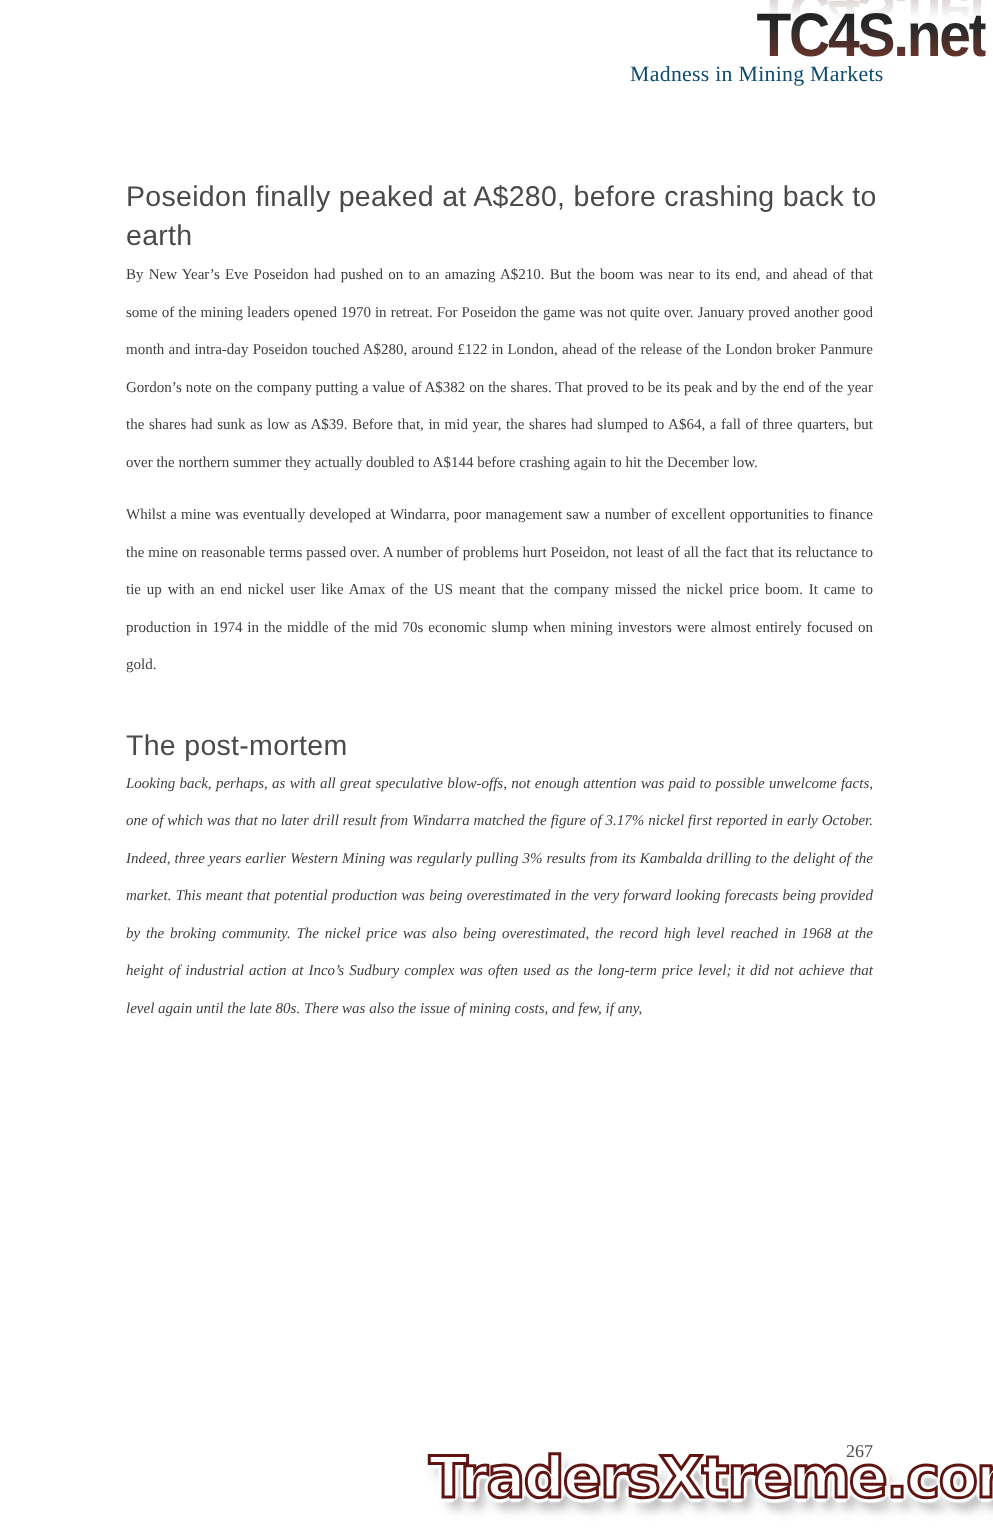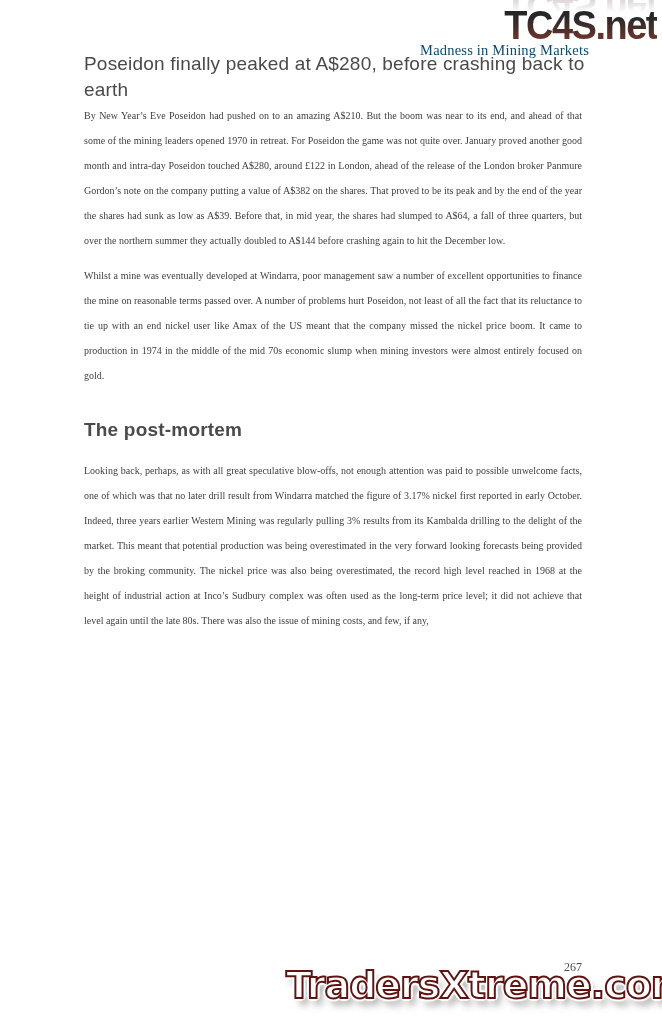--- a/index.html
+++ b/index.html
@@ -40,30 +40,30 @@
     font-size:14.5px;color:#0c4a6e;letter-spacing:.2px;
     z-index:3;white-space:nowrap;
   }
 
   
   .content{position:absolute;left:84px;top:0;width:498px;}
   .h{
     font-family:"Liberation Sans",sans-serif;
     font-weight:400;color:#4a4a4a;letter-spacing:.2px;
   }
-  h1.h{margin:51px 0 0 0;font-size:19px;line-height:26px;width:505px;}
-  h2.h{margin:30px 0 16px 0;font-size:19px;line-height:24px;font-weight:bold;}
+  h1.h{margin:119px 0 0 0;font-size:19px;line-height:26px;width:505px;}
+  h2.h{margin:30px 0 0 0;font-size:19px;line-height:24px;}
   .content p{
     margin:0;
     font-size:10px;line-height:25px;
     color:#3e3e3e;text-align:justify;
   }
   .p1{margin-top:14px;}
   .p2wrap{position:relative;margin-top:10px;}
-  .p3{margin-top:16px;}
+  .p3{margin-top:16px;font-style:italic;}
 
   
   .watermark{
     position:absolute;left:98px;top:66px;
     font-family:"DejaVu Serif",serif;
     font-weight:700;font-size:40px;line-height:1;
     letter-spacing:0;
     background:linear-gradient(180deg,#d8514a 0%,#c62420 42%,#9c110d 92%);
     -webkit-background-clip:text;background-clip:text;
     color:transparent;

